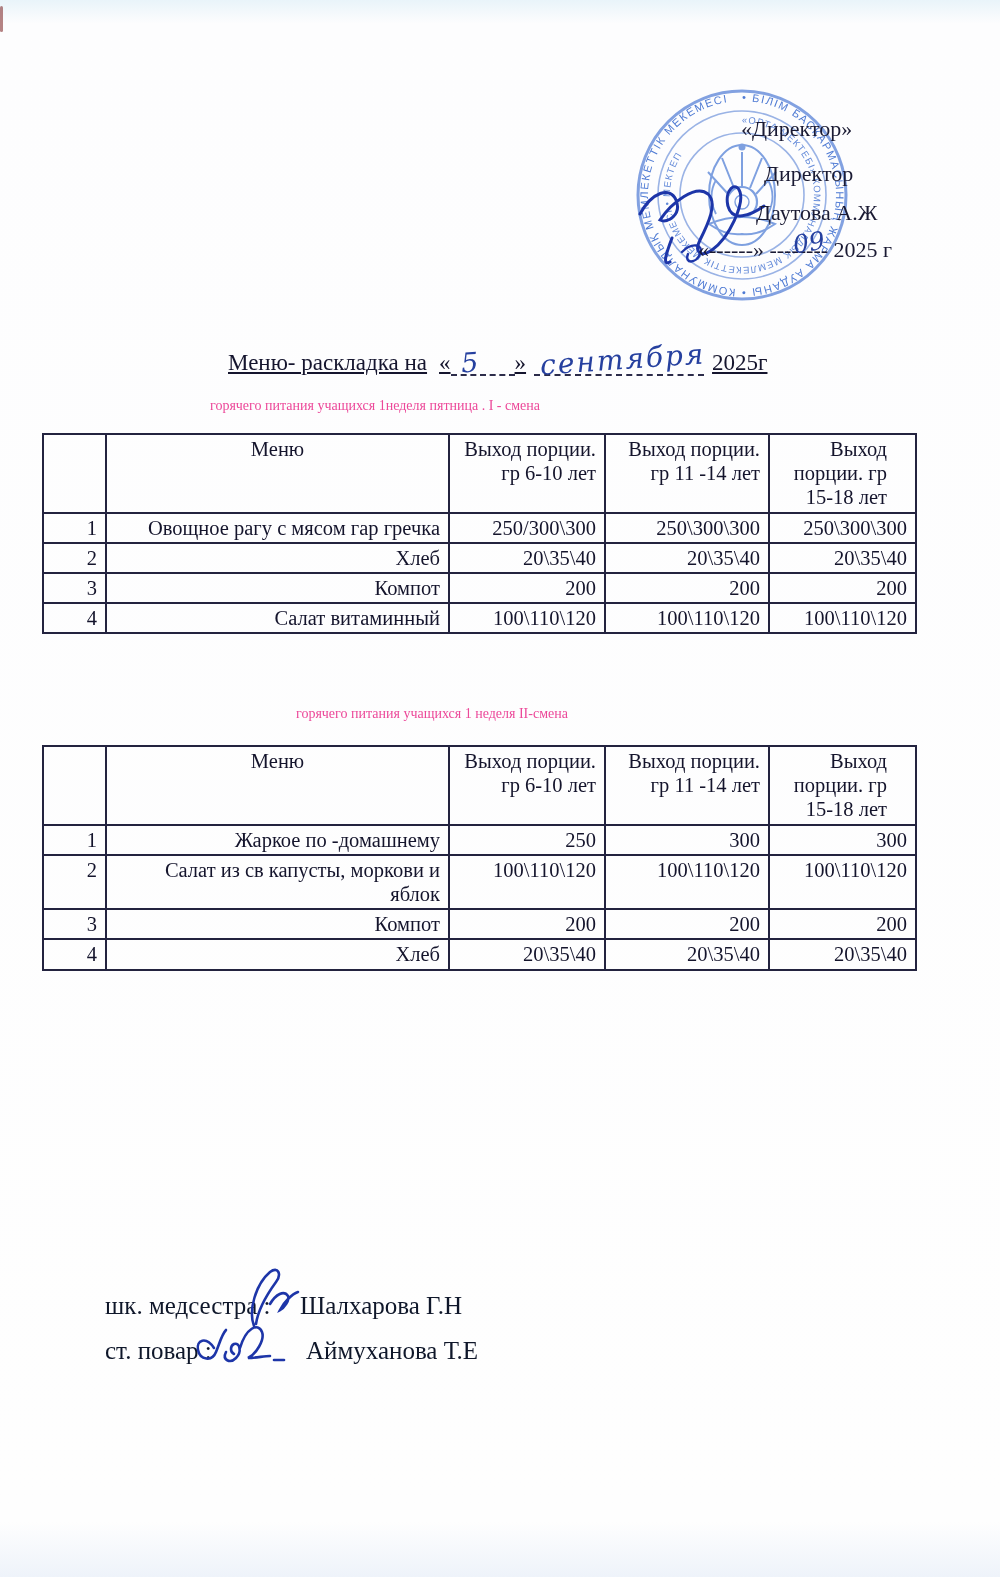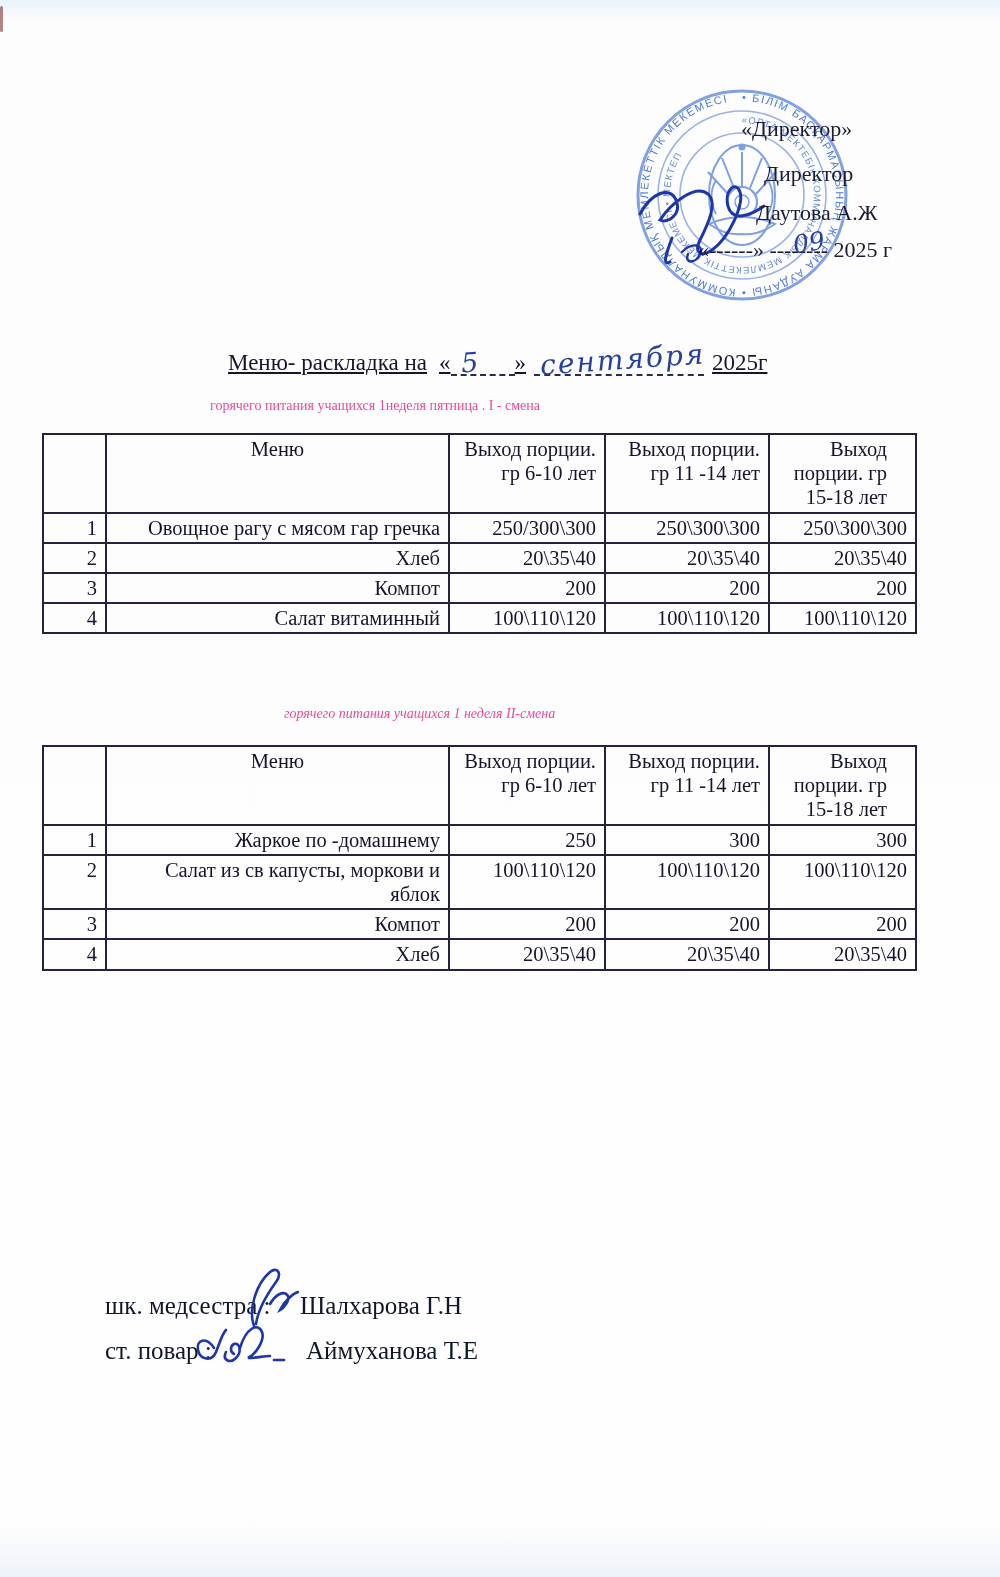--- a/index.html
+++ b/index.html
@@ -140,21 +140,21 @@
   <tr style="height:28px;">
     <td class="num">4</td>
     <td>Салат витаминный</td>
     <td>100\110\120</td>
     <td>100\110\120</td>
     <td>100\110\120</td>
   </tr>
 </tbody>
   </table>
 
-<div class="abs subtitle" style="left:284px;top:706px;font-style:italic;"><span>горячего питания  учащихся   1 неделя  II-смена</span></div>
+<div class="abs subtitle" style="left:296px;top:706px;"><span>горячего питания  учащихся   1 неделя  II-смена</span></div>
 
 <table class="menu abs" style="left:42px;top:745px;">
   <colgroup>
       <col class="c-num">
       <col class="c-menu">
       <col class="c-a">
       <col class="c-b">
       <col class="c-c">
     </colgroup>
   <tbody>

